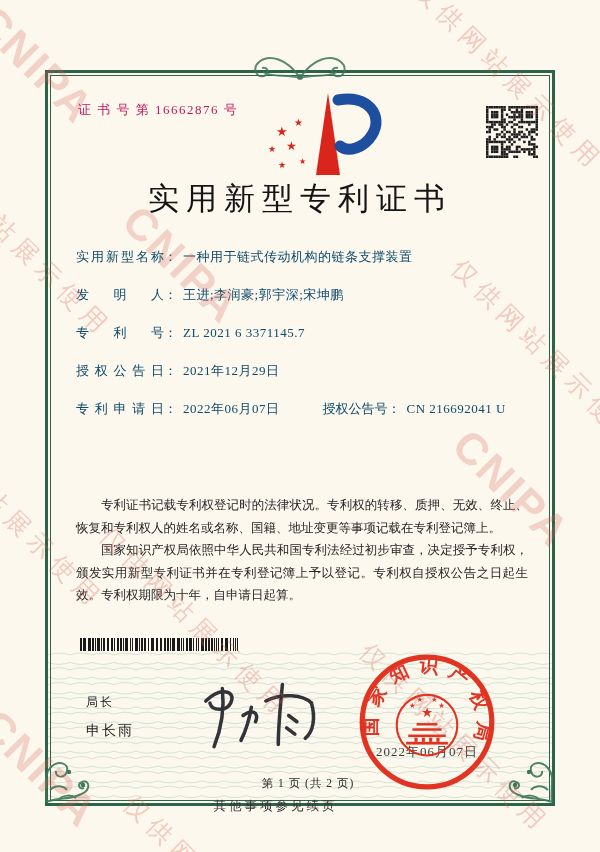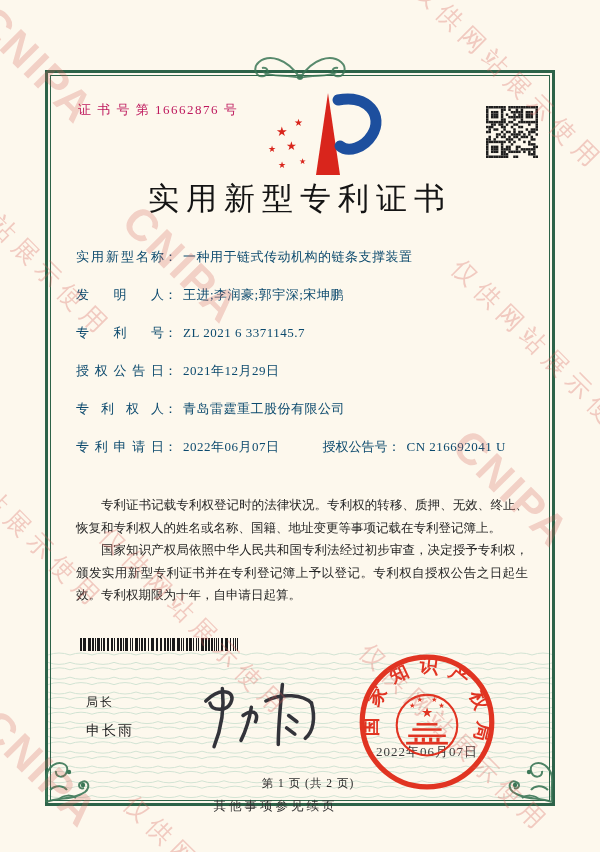--- a/index.html
+++ b/index.html
@@ -381,23 +381,20 @@
     <div class="frow">
       <span class="flabel">发明人</span><span>：</span><span class="fval">王进;李润豪;郭宇深;宋坤鹏</span>
     </div>
     <div class="frow">
       <span class="flabel">专利号</span><span>：</span><span class="fval">ZL 2021 6 3371145.7</span>
     </div>
     <div class="frow">
       <span class="flabel">授权公告日</span><span>：</span><span class="fval">2021年12月29日</span>
     </div>
     <div class="frow">
-      <span class="flabel">专利权人</span><span>：</span><span class="fval">青岛雷霆重工股份有限公司</span>
-    </div>
-    <div class="frow">
       <span class="flabel">专利申请日</span><span>：</span><span class="fval">2022年06月07日</span><span class="fpair2"><span>授权公告号</span><span>：</span><span class="fval">CN 216692041 U</span></span>
     </div>
   </div>
 
   <div class="paras">
     <p>专利证书记载专利权登记时的法律状况。专利权的转移、质押、无效、终止、恢复和专利权人的姓名或名称、国籍、地址变更等事项记载在专利登记簿上。</p>
     <p>国家知识产权局依照中华人民共和国专利法经过初步审查，决定授予专利权，颁发实用新型专利证书并在专利登记簿上予以登记。专利权自授权公告之日起生效。专利权期限为十年，自申请日起算。</p>
   </div>
 
   <svg class="barcode" id="barcode-svg" viewBox="0 0 160 13" preserveAspectRatio="none">

